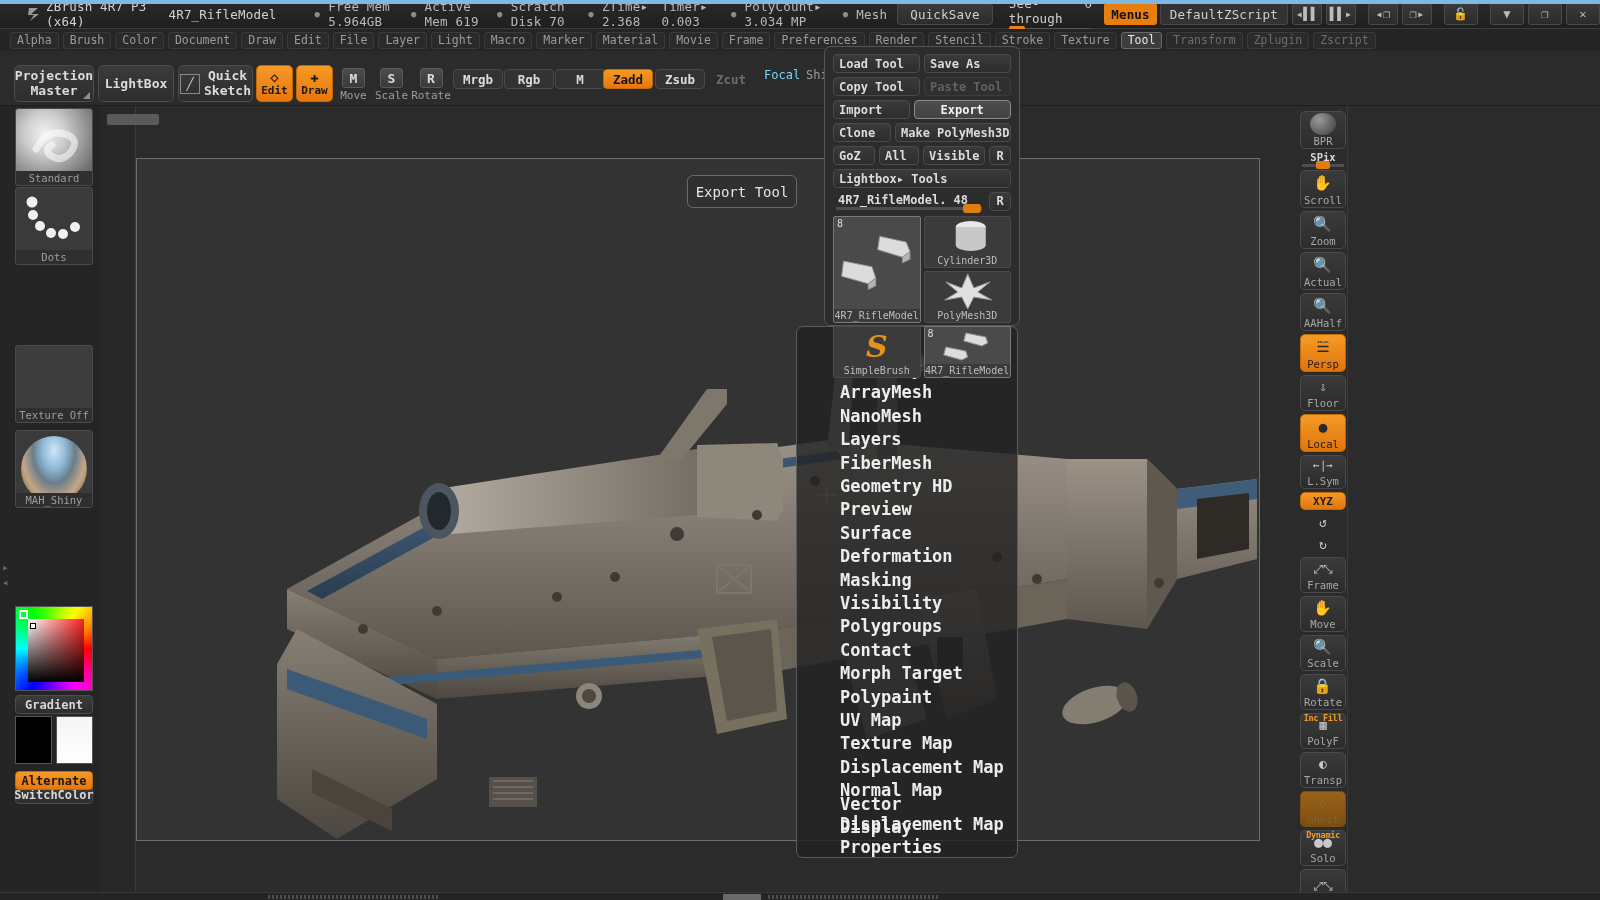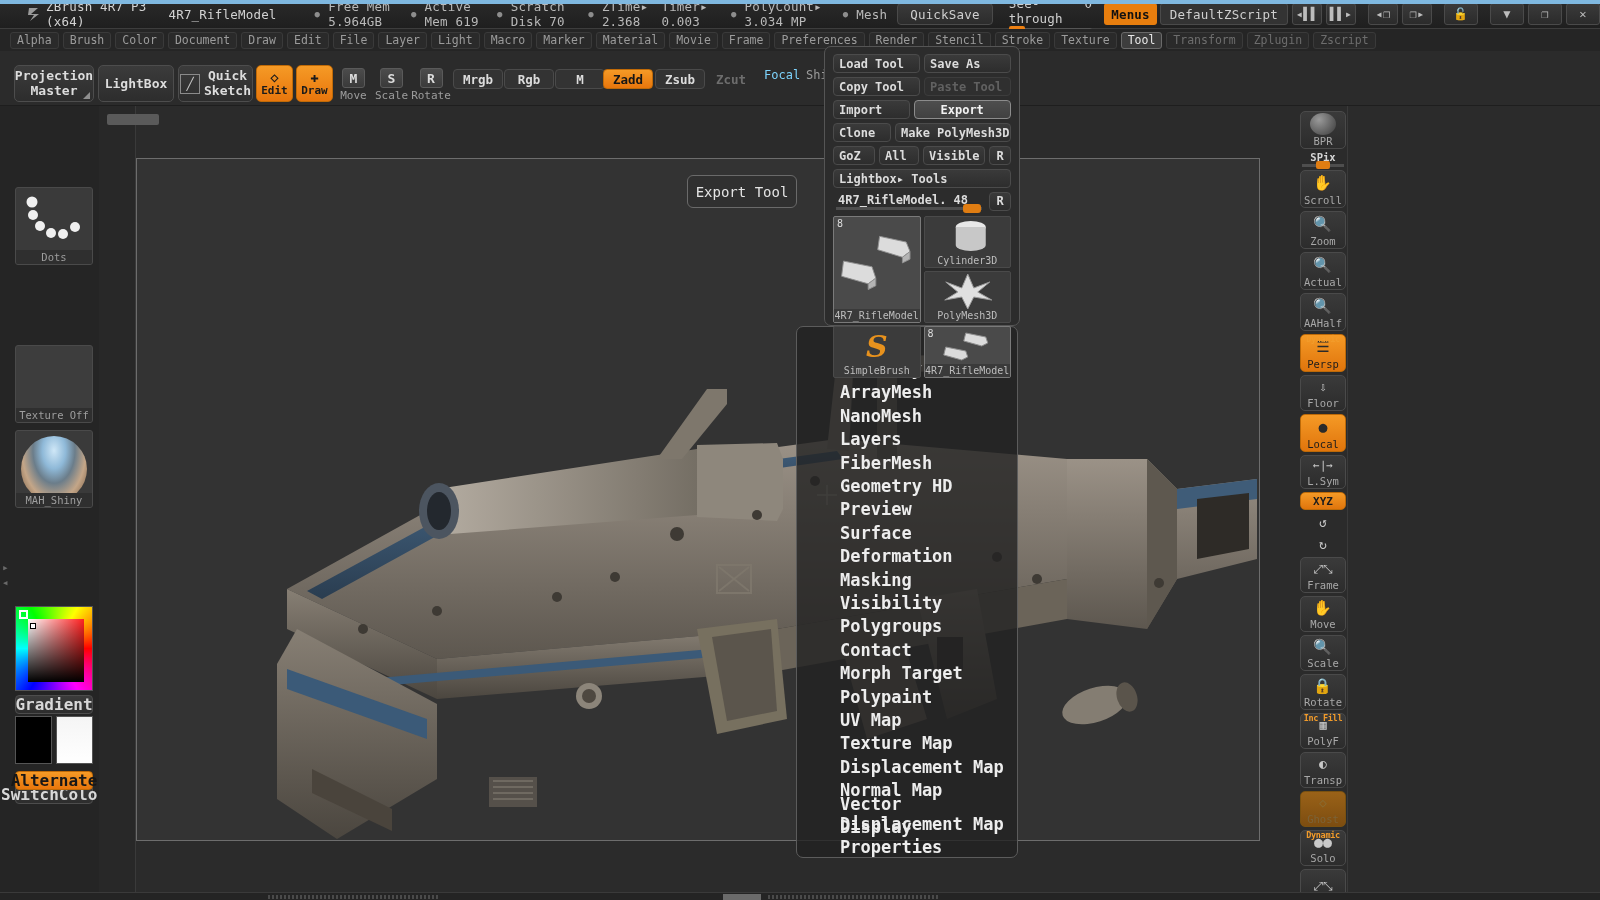--- a/index.html
+++ b/index.html
@@ -86,21 +86,21 @@
   .colorpicker{ position:absolute; left:15px; top:500px; width:78px; height:85px; border:1px solid #555; }
   .cp-hue{ position:absolute; inset:0;
      background: conic-gradient(from 90deg, #ff0000, #ff00ff, #0000ff, #00ffff, #00ff00, #ffff00, #ff0000); }
   .cp-sv{ position:absolute; left:12px; top:12px; right:8px; bottom:8px;
      background:linear-gradient(to bottom, rgba(0,0,0,0), #000),
                 linear-gradient(to right, #fff, rgba(255,255,255,0)), #ff2020; }
   .cp-mark{ position:absolute; width:9px; height:9px; border:2px solid #fff; }
   .cp-mark2{ position:absolute; width:6px; height:6px; border:1px solid #000; background:#fff; }
   .cpbtn{ position:absolute; left:15px; width:78px; height:19px; border:1px solid #4d4d4d;
     border-radius:4px; background:linear-gradient(#3b3b3b,#2d2d2d); color:#d8d8d8;
-    font-size:16px; font-weight:bold; display:flex; align-items:center; justify-content:center; }
+    font-size:12px; font-weight:bold; display:flex; align-items:center; justify-content:center; }
   .cpbtn.orange{ background:linear-gradient(#f59a26,#e8760c); border-color:#c06a07; color:#171717; }
   .swatch{ position:absolute; width:37px; height:48px; border:1px solid #555; }
 
   
   .canvaswrap{ position:absolute; left:99px; top:106px; width:1196px; height:794px; background:#2b2b2b; }
   .canvas{ position:absolute; left:37px; top:52px; width:1124px; height:683px;
     background:#333333; border:1px solid #6d6d6d; overflow:hidden; }
   .cvs-left-edge{ position:absolute; left:0; top:0; width:37px; height:794px; background:#282828;
     border-right:1px solid #3a3a3a; }
   .cvs-doc-tab{ position:absolute; left:8px; top:8px; width:52px; height:11px; background:#5a5a5a; border-radius:2px; }
@@ -330,20 +330,28 @@
       <div class="knb" style="left:2px;"></div>
     </div>
 
     <div class="slabel" style="left:990px; top:68px; color:#b4b4b4;">: 1,600</div>
     <div class="slabel" style="left:990px; top:88px; color:#b4b4b4;">52,046</div>
   </div>
 
   <div class="lefttray">
     <div class="bar-top"></div>
 
+    <div class="tile" style="top:2px; height:78px;">
+      <div class="art" style="background:radial-gradient(circle at 38% 32%, #f2f2f2 0%, #cfcfcf 28%, #8e8e8e 62%, #4a4a4a 100%);">
+        <svg width="78" height="78" viewBox="0 0 78 78">
+            <path d="M20 40 Q32 18 52 26 Q64 32 54 44 Q44 54 34 46 Q28 40 36 36" fill="none" stroke="#ffffff" stroke-opacity=".55" stroke-width="7" stroke-linecap="round"></path>
+          </svg>
+      </div>
+      <div class="cap">Standard</div>
+    </div>
 
     <div class="tile" style="top:81px; height:78px;">
       <div class="art">
         <svg width="78" height="78" viewBox="0 0 78 78">
           <circle cx="16" cy="14" r="5.5" fill="#f0f0f0"></circle>
             <circle cx="17" cy="27" r="5" fill="#f0f0f0"></circle>
           <circle cx="24" cy="38" r="5" fill="#f0f0f0"></circle>
             <circle cx="35" cy="45" r="5" fill="#f0f0f0"></circle>
           <circle cx="47" cy="46" r="5" fill="#f0f0f0"></circle>
             <circle cx="59" cy="39" r="5" fill="#f0f0f0"></circle>

